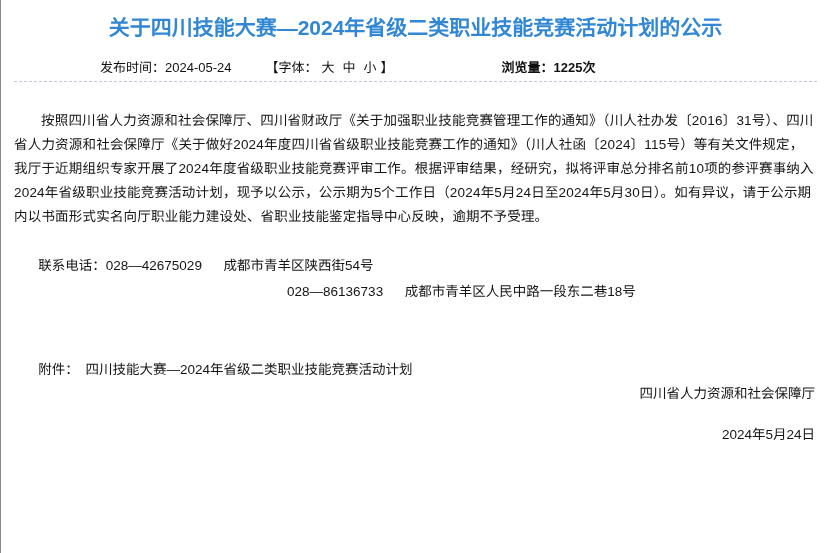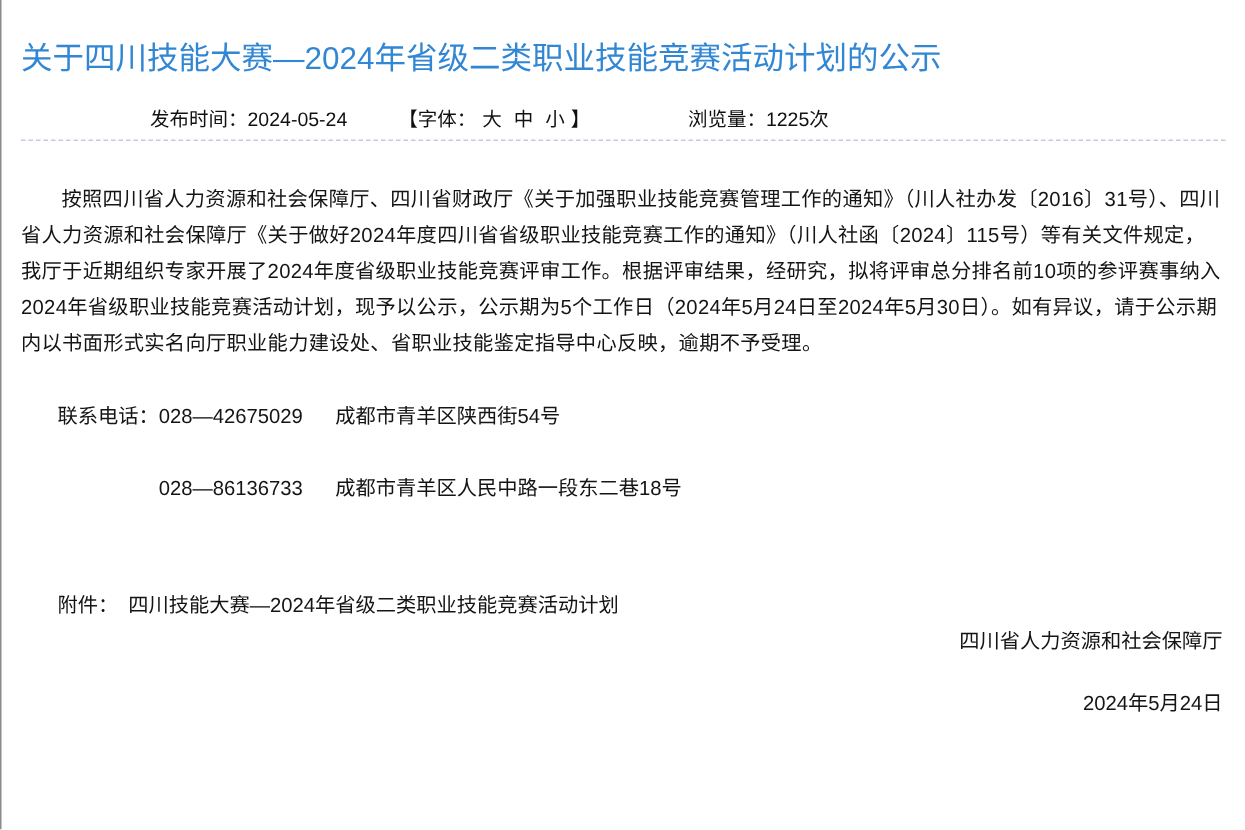--- a/index.html
+++ b/index.html
@@ -11,65 +11,66 @@
   .page {
     position: relative;
     width: 830px;
     height: 553px;
     background: #ffffff;
     border-left: 1px solid #8a8a8a;
     padding: 0 13px 0 13px;
     overflow: hidden;
   }
   .article-title {
-    margin-top: 25px;
-    text-align: left;
+    margin-top: 13px;
+    text-align: center;
     font-size: 21px;
     line-height: 29px;
-    font-weight: normal;
+    font-weight: bold;
     color: #3287d4;
   }
   .meta-row {
     margin-top: 17px;
     padding-left: 86px;
     display: flex;
     align-items: center;
     font-size: 13px;
     line-height: 18px;
     color: #111111;
     white-space: nowrap;
     gap: 28px;
   }
   .meta-item { display: inline-flex; align-items: center; }
   .meta-source { margin-left: 34px; }
   .font-switcher { margin-left: 6px; display: inline-flex; align-items: center; }
   .font-switcher .font-size-option { margin: 0 4px; cursor: pointer; }
-  .meta-views { margin-left: 37px; }
+  .meta-views { margin-left: 80px; font-weight: bold; }
   .divider {
     margin-top: 4px;
     border-bottom: 1px dashed #c9c9de;
     height: 0;
   }
   .body-text {
     font-size: 13.5px;
     line-height: 24px;
     color: #141414;
   }
   .main-paragraph {
     margin-top: 27px;
     text-indent: 2em;
     letter-spacing: 0.2px;
   }
   .contact-line1 {
     margin-top: 25px;
     padding-left: 1.8em;
   }
   .contact-line2 {
-    margin-top: 24px;
+    margin-top: 2px;
     padding-left: 6.8em;
+    text-align: center;
   }
   .contact-gap { display: inline-block; width: 1.6em; }
   .attachment-line {
     margin-top: 54px;
     padding-left: 1.8em;
   }
   .attachment-gap { display: inline-block; width: 0.5em; }
   .signature-block {
     text-align: right;
     padding-right: 2px;

